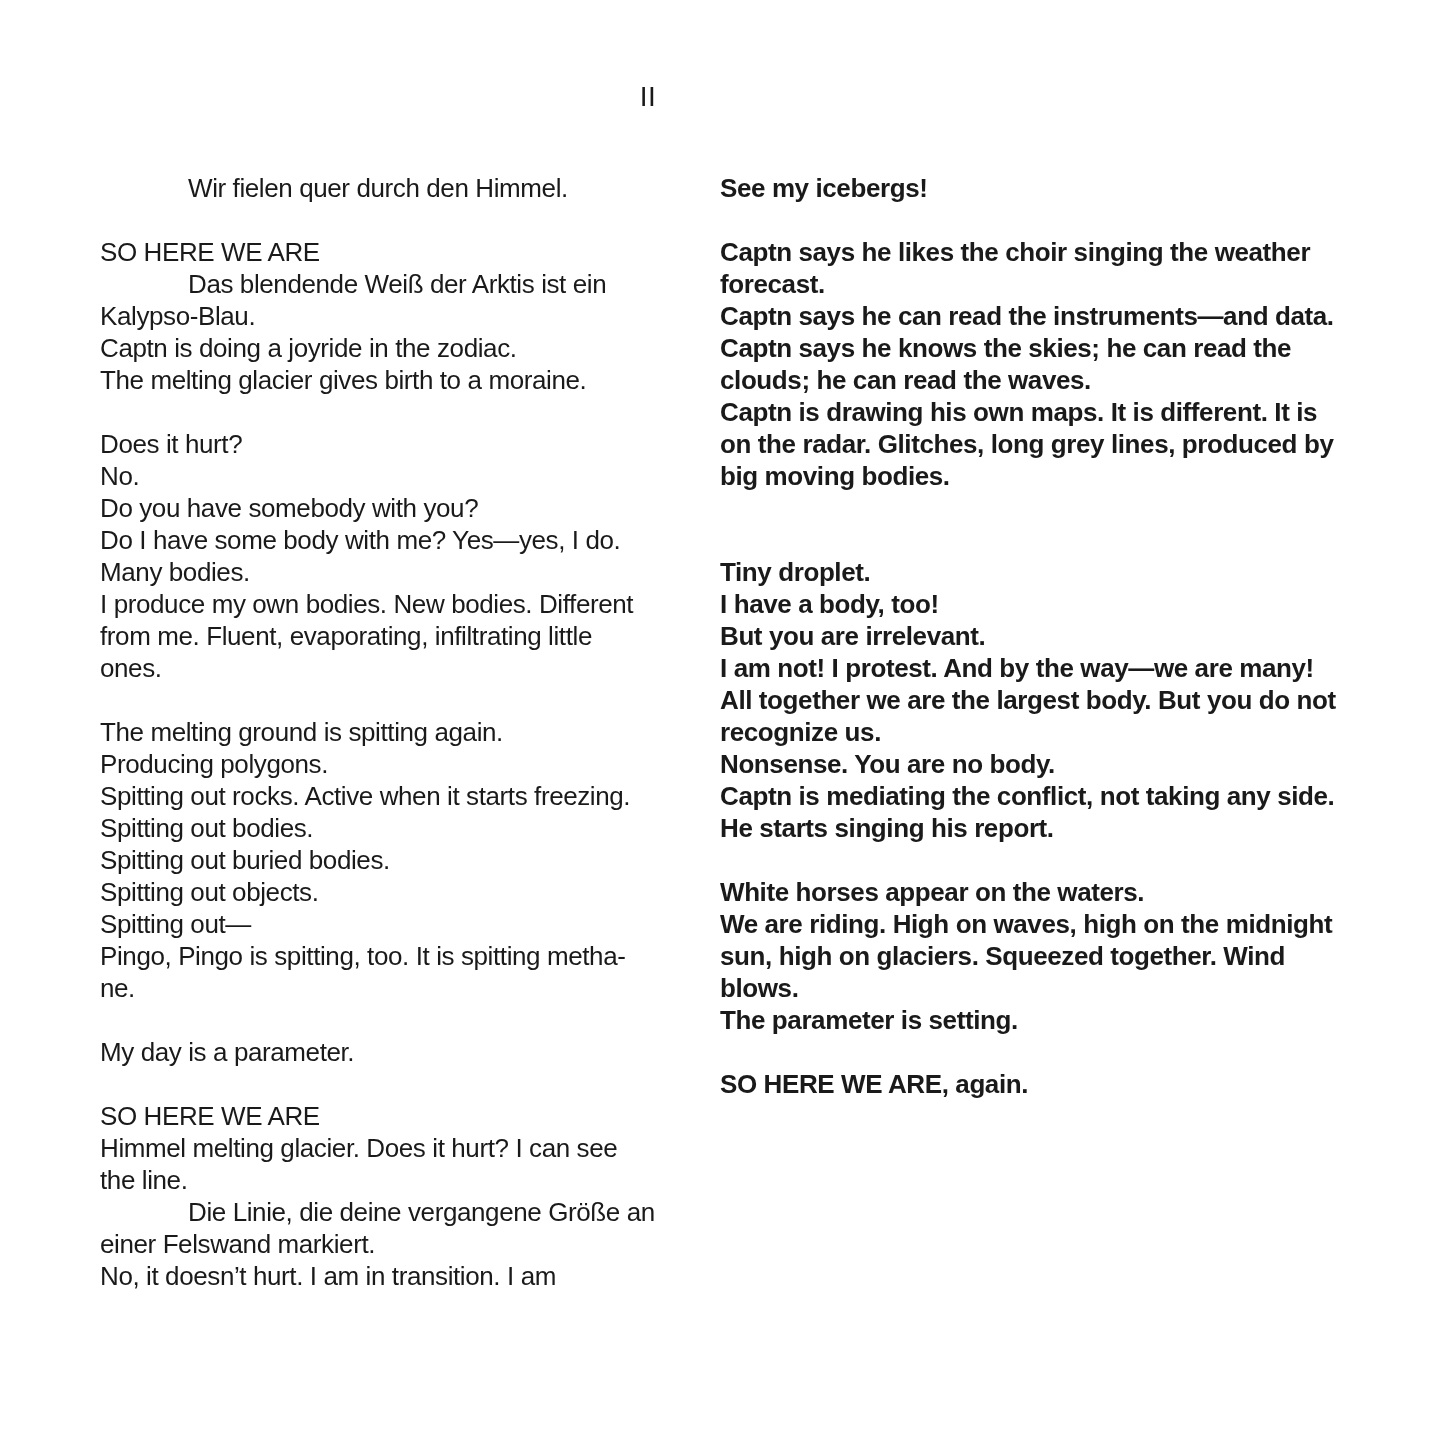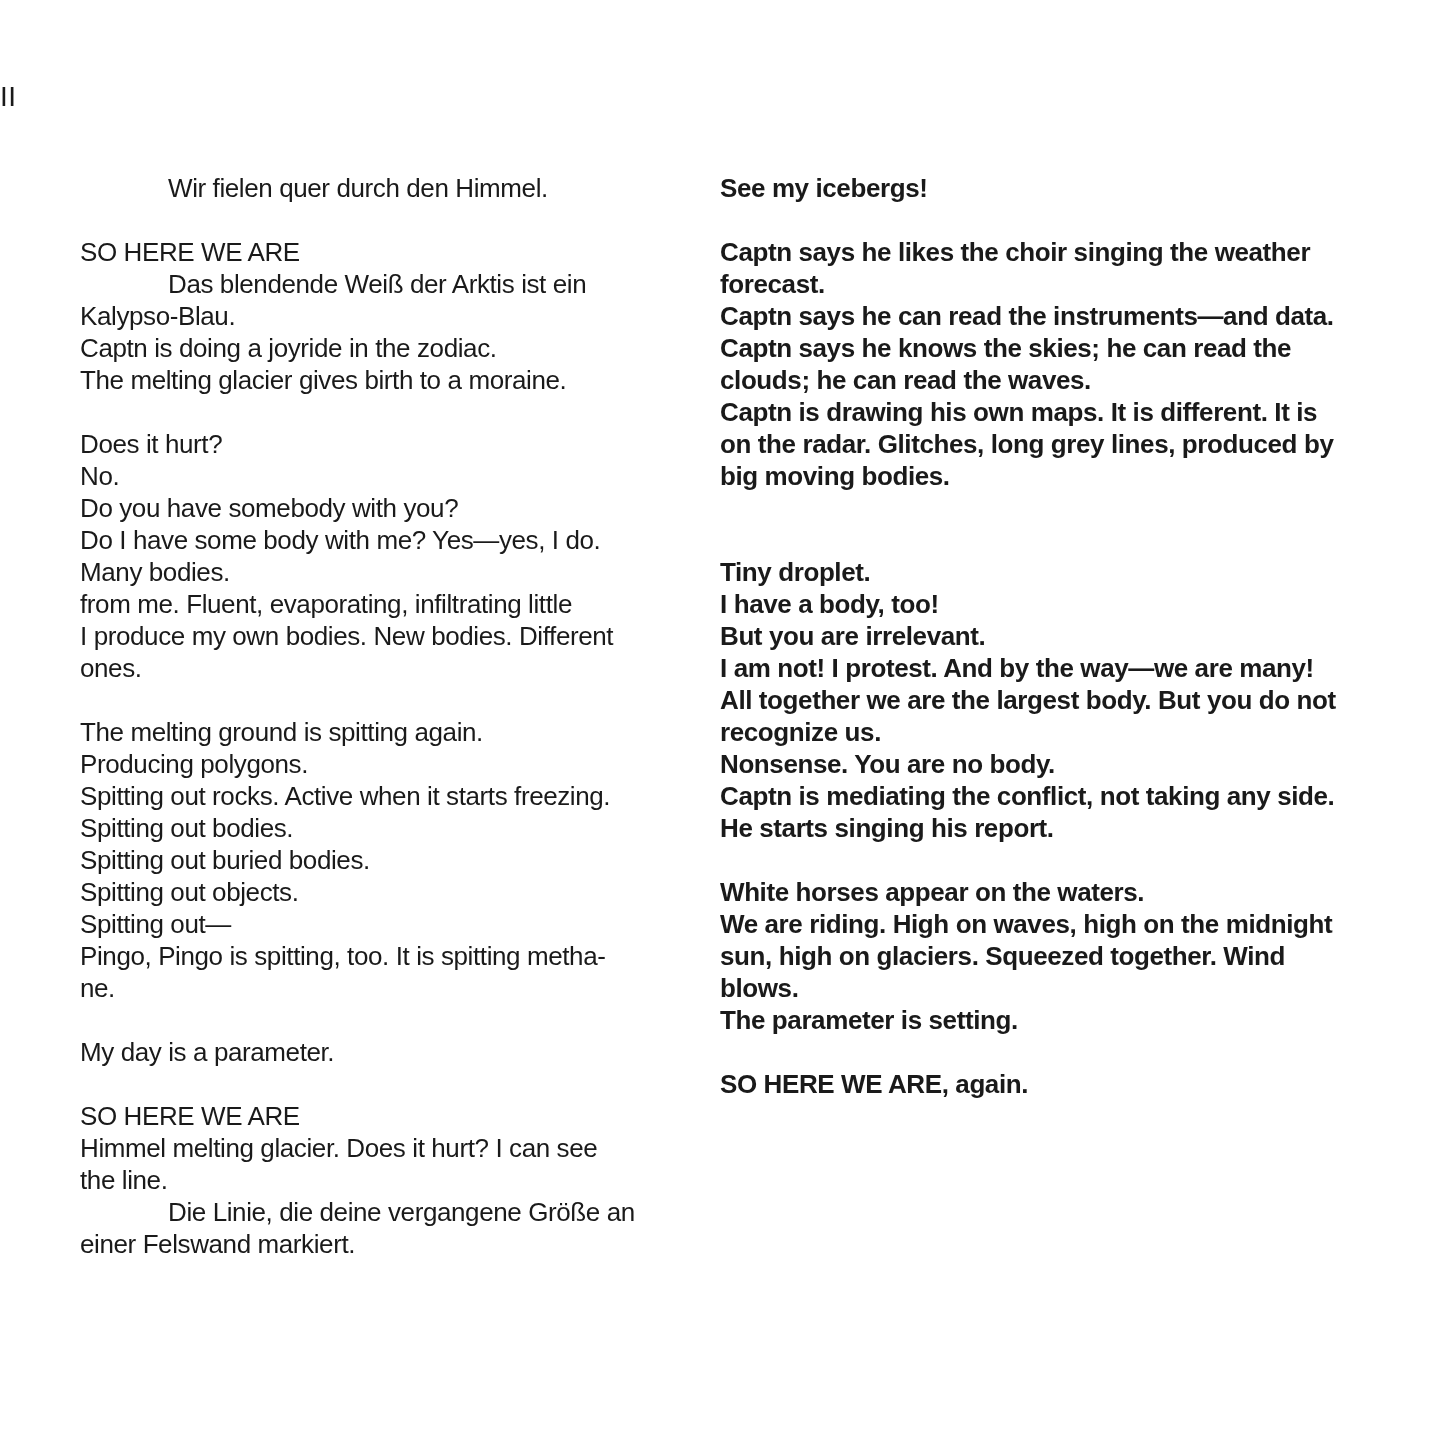--- a/index.html
+++ b/index.html
@@ -13,33 +13,35 @@
     height: 1440px;
     overflow: hidden;
     color: #1a1a1a;
     font-family: "Liberation Sans", sans-serif;
   }
   .page-title {
     position: absolute;
     top: 81px;
     left: 0;
     width: 1204px;
+    text-align: center;
     font-size: 28px;
     line-height: 32px;
     letter-spacing: 0.5px;
+    padding-left: 46px;
   }
   .column {
     position: absolute;
     top: 172px;
     font-size: 26px;
     line-height: 32px;
     letter-spacing: -0.4px;
     white-space: nowrap;
   }
-  .column-left  { left: 80px;  width: 580px; }
+  .column-left  { left: 100px;  width: 580px; }
   .column-right { left: 720px; width: 625px; font-weight: bold; }
   .line {
     height: 32px;
   }
   .line.indent {
     padding-left: 88px;
   }
   .line.blank {
     height: 32px;
   }
@@ -56,41 +58,42 @@
     <div class="line indent">Das blendende Weiß der Arktis ist ein</div>
     <div class="line">Kalypso-Blau.</div>
     <div class="line">Captn is doing a joyride in the zodiac.</div>
     <div class="line">The melting glacier gives birth to a moraine.</div>
     <div class="line blank"></div>
     <div class="line">Does it hurt?</div>
     <div class="line">No.</div>
     <div class="line">Do you have somebody with you?</div>
     <div class="line">Do I have some body with me? Yes—yes, I do.</div>
     <div class="line">Many bodies.</div>
+    <div class="line">I produce my own bodies. New bodies. Different</div>
     <div class="line">from me. Fluent, evaporating, infiltrating little</div>
-    <div class="line">I produce my own bodies. New bodies. Different</div>
     <div class="line">ones.</div>
     <div class="line blank"></div>
     <div class="line">The melting ground is spitting again.</div>
     <div class="line">Producing polygons.</div>
     <div class="line">Spitting out rocks. Active when it starts freezing.</div>
     <div class="line">Spitting out bodies.</div>
     <div class="line">Spitting out buried bodies.</div>
     <div class="line">Spitting out objects.</div>
     <div class="line">Spitting out—</div>
     <div class="line">Pingo, Pingo is spitting, too. It is spitting metha-</div>
     <div class="line">ne.</div>
     <div class="line blank"></div>
     <div class="line">My day is a parameter.</div>
     <div class="line blank"></div>
     <div class="line">SO HERE WE ARE</div>
     <div class="line">Himmel melting glacier. Does it hurt? I can see</div>
     <div class="line">the line.</div>
     <div class="line indent">Die Linie, die deine vergangene Größe an</div>
     <div class="line">einer Felswand markiert.</div>
+    <div class="line">No, it doesn’t hurt. I am in transition. I am</div>
   </div>
 
 <div class="column column-right">
     <div class="line">See my icebergs!</div>
     <div class="line blank"></div>
     <div class="line">Captn says he likes the choir singing the weather</div>
     <div class="line">forecast.</div>
     <div class="line">Captn says he can read the instruments—and data.</div>
     <div class="line">Captn says he knows the skies; he can read the</div>
     <div class="line">clouds; he can read the waves.</div>

